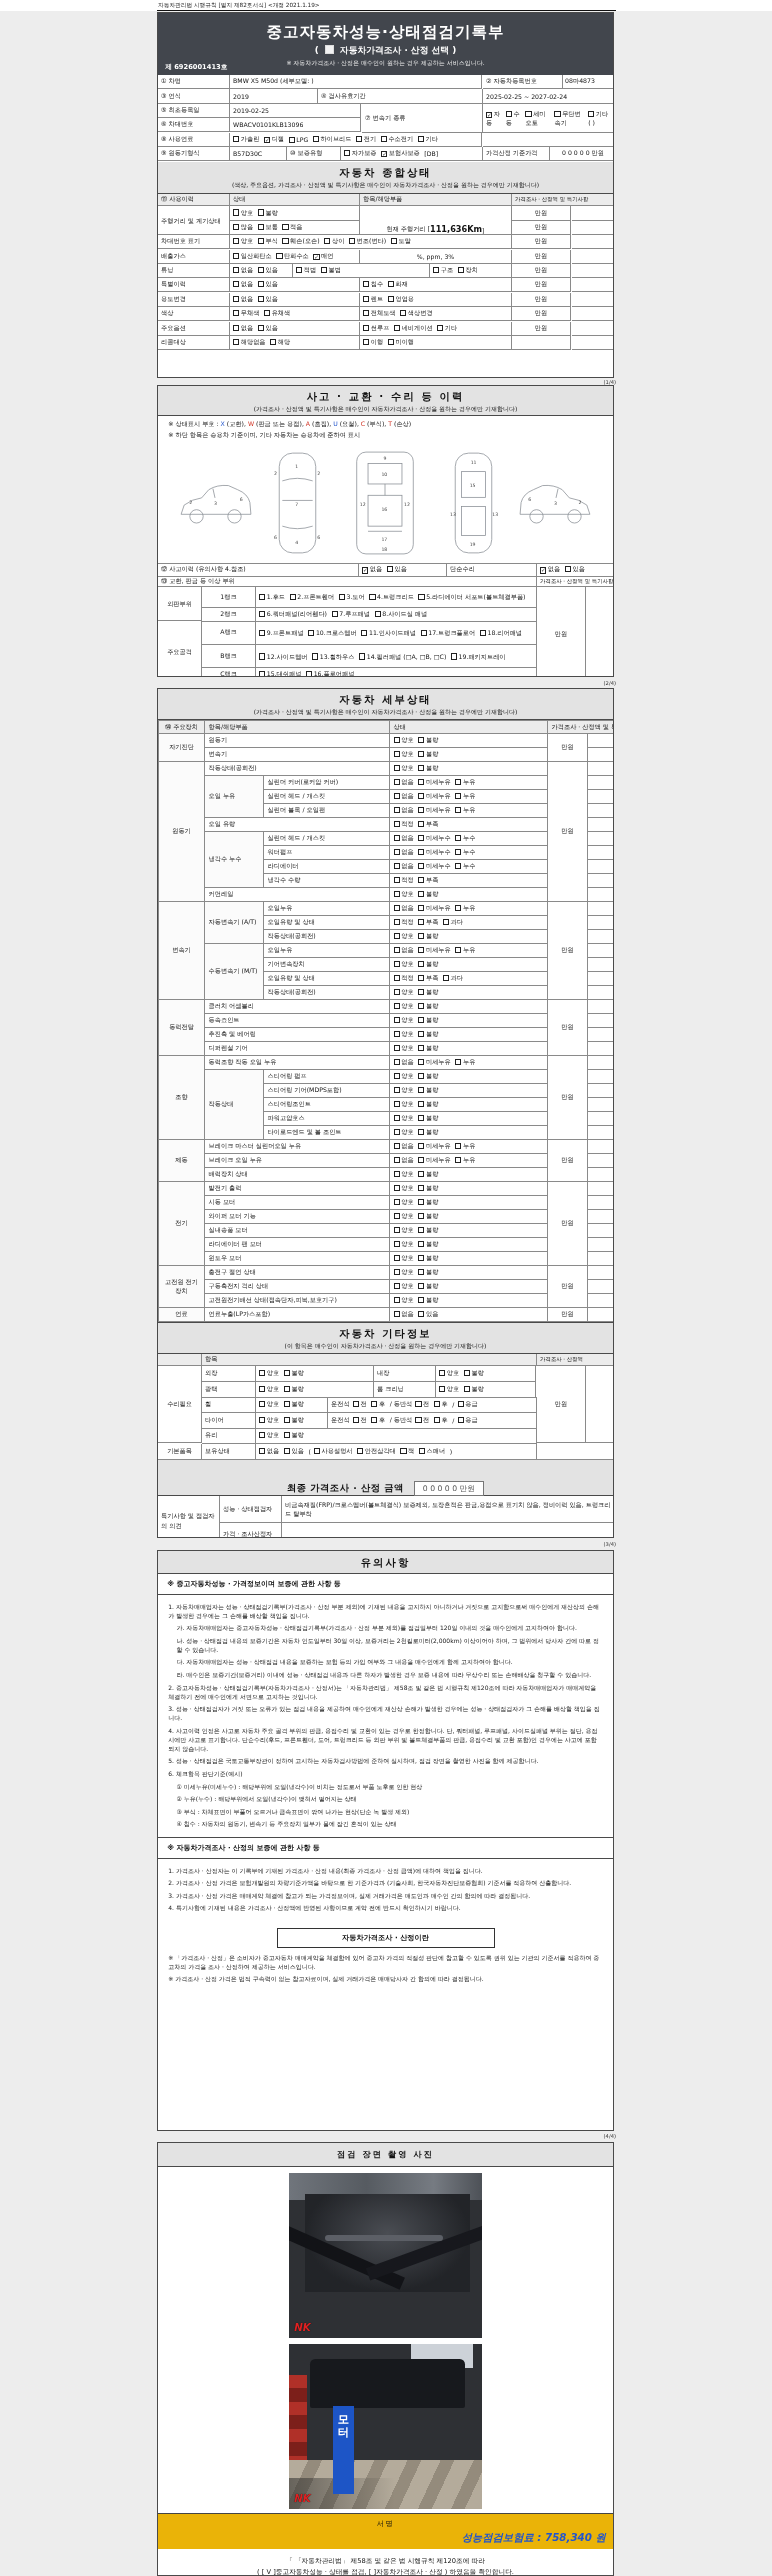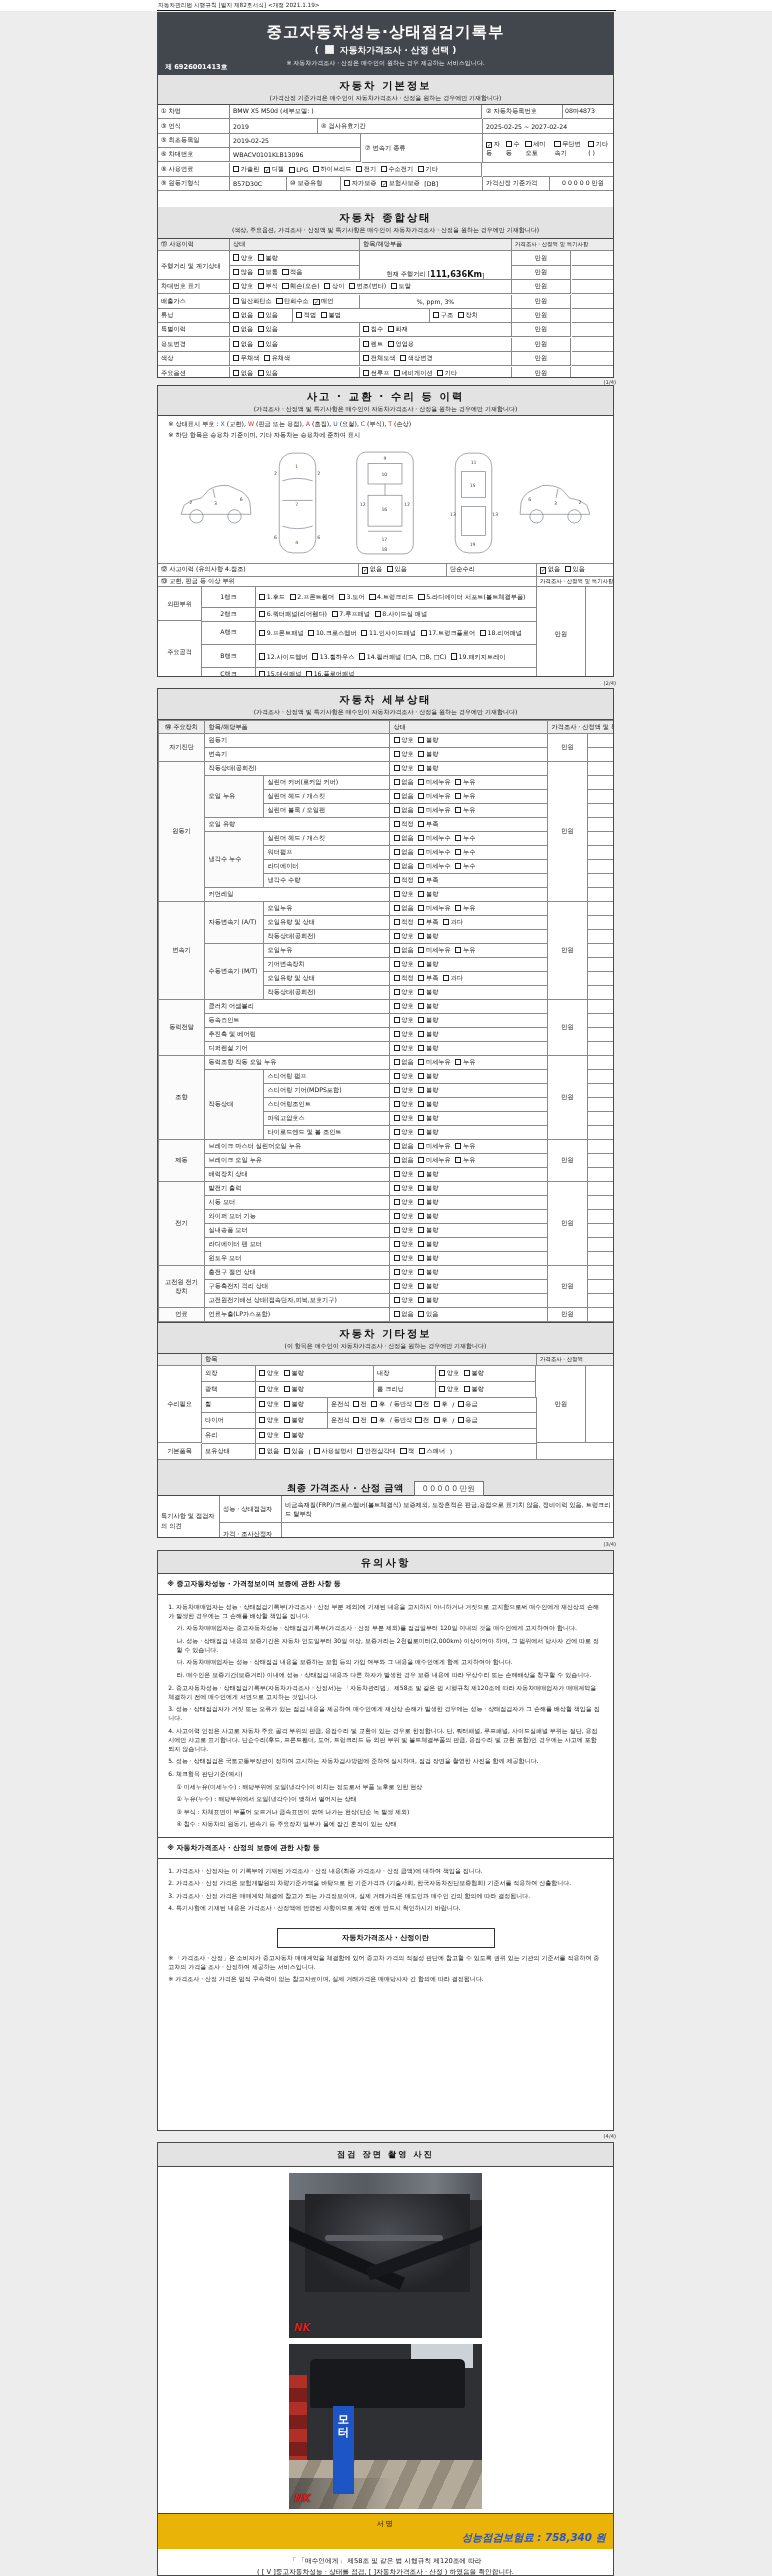--- a/index.html
+++ b/index.html
@@ -90,24 +90,20 @@
         <div class="t1">중고자동차성능·상태점검기록부</div>
         <div class="t2">
           <span>(</span>
           <span class="hdr-box"></span>
           <span>자동차가격조사 · 산정 선택</span>
           <span>)</span>
         </div>
         <div class="t3">※ 자동차가격조사 · 산정은 매수인이 원하는 경우 제공하는 서비스입니다.</div>
         <div class="docno">제 6926001413호</div>
       </div>
-      <div class="sechdr" style="height:29px;">
-        <div class="st">자동차 기본정보</div>
-        <div class="ss">(가격산정 기준가격은 매수인이 자동차가격조사 · 산정을 원하는 경우에만 기재합니다)</div>
-      </div>
       <div class="grid" id="basic-grid" style="height:87px;">
           <div class="cell" style="left: 0px; top: 0px; width: 72px; height: 14.4px;">① 차명</div>
           <div class="cell" style="left: 72px; top: 0px; width: 252px; height: 14.4px;">BMW X5 M50d (세부모델: )</div>
           <div class="cell" style="left: 325px; top: 0px; width: 80px; height: 14.4px;">② 자동차등록번호</div>
           <div class="cell" style="left: 404px; top: 0px; width: 54px; height: 14.4px;">08마4873</div>
           <div class="cell" style="left: 0px; top: 14.4px; width: 72px; height: 14.4px;">③ 연식</div>
           <div class="cell" style="left: 72px; top: 14.4px; width: 88px; height: 14.4px;">2019</div>
           <div class="cell" style="left: 160px; top: 14.4px; width: 165px; height: 14.4px;">④ 검사유효기간</div>
           <div class="cell" style="left: 325px; top: 14.4px; width: 134px; height: 14.4px;">2025-02-25 ~ 2027-02-24</div>
           <div class="cell" style="left: 0px; top: 29px; width: 72px; height: 14.4px;">⑤ 최초등록일</div>
@@ -137,21 +133,21 @@
           <div class="cell" style="left: 72px; top: 72px; width: 57px; height: 14.4px;">B57D30C</div>
           <div class="cell" style="left: 129px; top: 72px; width: 54px; height: 14.4px;">⑩ 보증유형</div>
           <div class="cell" style="left: 183px; top: 72px; width: 142px; height: 14.4px;">
             <span class="cbi"><span class="cb"></span><span class="cbl">자가보증</span></span>
             <span class="cbi"><span class="cb on">✓</span><span class="cbl">보험사보증</span></span>
             <span class="txt">[DB]</span>
           </div>
           <div class="cell" style="left: 325px; top: 72px; width: 67px; height: 14.4px;">가격산정 기준가격</div>
           <div class="cell ctr" style="left: 392px; top: 72px; width: 67px; height: 14.4px;">0 0 0 0 0 만원</div>
         </div>
-      <div class="sechdr" style="height:31px;margin-top:15px;">
+      <div class="sechdr" style="height:31px;">
         <div class="st">자동차 종합상태</div>
         <div class="ss">(색상, 주요옵션, 가격조사 · 산정액 및 특기사항은 매수인이 자동차가격조사 · 산정을 원하는 경우에만 기재합니다)</div>
       </div>
       <div class="grid" id="overall-grid" style="height:157px;">
           <div class="cell hd" style="left: 0px; top: 0px; width: 72px; height: 12.4px;">⑪ 사용이력</div>
           <div class="cell hd" style="left: 72px; top: 0px; width: 130px; height: 12.4px;">상태</div>
           <div class="cell hd" style="left: 202px; top: 0px; width: 152px; height: 12.4px;">항목/해당부품</div>
           <div class="cell hd small" style="left: 354px; top: 0px; width: 104px; height: 12.4px;">가격조사 · 산정액 및 특기사항</div>
           <div class="cell wrap" style="left: 0px; top: 12.4px; width: 72px; height: 29px;">주행거리 및 계기상태</div>
           <div class="cell" style="left: 72px; top: 12.4px; width: 130px; height: 14.4px;">
@@ -804,20 +800,20 @@
         <div class="ph-floor2"></div>
         <div class="ph-banner">모터</div>
         <div class="nk">NK</div>
       </div>
       <div style="height:4.1px;"></div>
       <div class="signband">
         <div class="sb-title">서명</div>
         <div class="sb-fee blue">성능점검보험료 : 758,340 원</div>
       </div>
       <div class="confirm">
-        <div>「 「매수인에게」 제58조 및 같은 법 시행규칙 제120조에 따라</div>
+        <div>「 「자동차관리법」 제58조 및 같은 법 시행규칙 제120조에 따라</div>
         <div>( [ V ]중고자동차성능 · 상태를 점검, [   ]자동차가격조사 · 산정 ) 하였음을 확인합니다.</div>
       </div>
     </div>
 
   </div>
 </div>
 
 
 </body></html>

